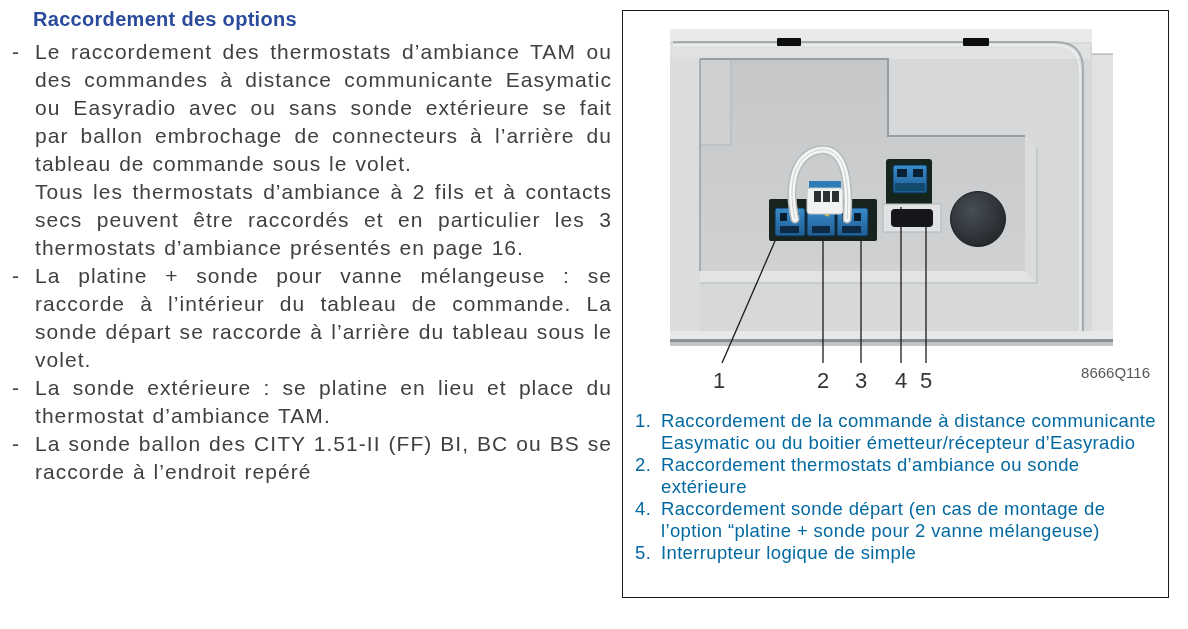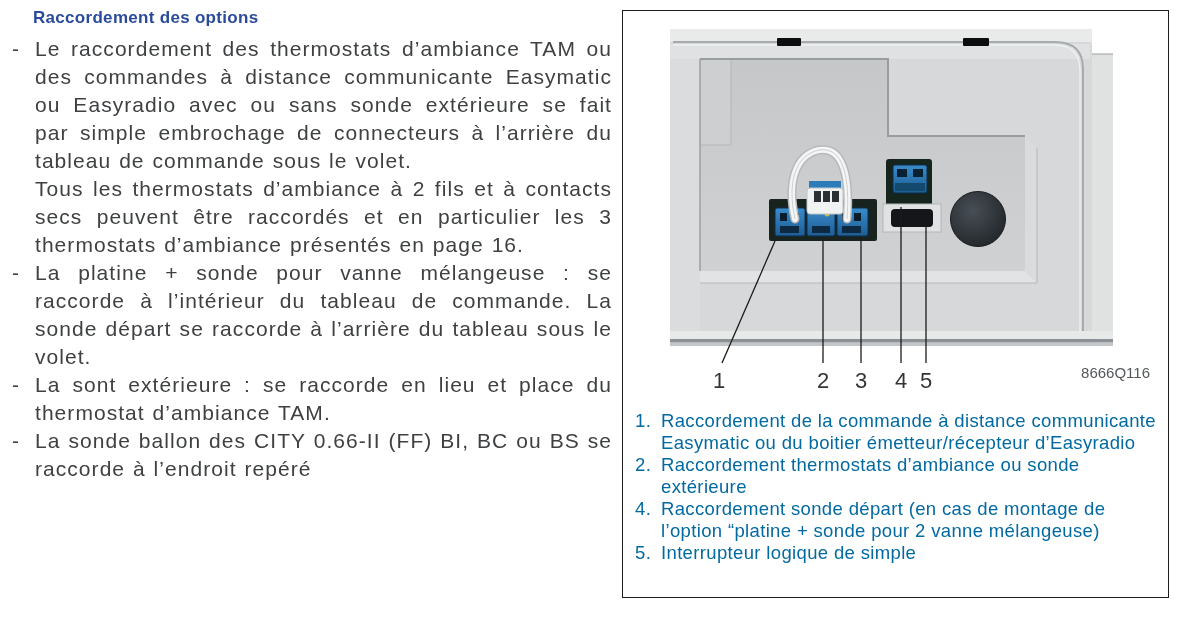--- a/index.html
+++ b/index.html
@@ -8,21 +8,21 @@
     background:#ffffff;
     font-family:"Liberation Sans",sans-serif;
     -webkit-font-smoothing:antialiased;
   }
   
   .text-col{
     position:absolute;left:10px;top:8px;width:602px;color:#3e4042;
   }
   .doc-title{
     margin:0 0 7px 23px;
-    font-size:17px;font-weight:bold;letter-spacing:.3px;color:#2a4b9b;
+    font-size:20px;font-weight:bold;letter-spacing:.3px;color:#2a4b9b;
   }
   .para{
     position:relative;padding-left:25px;margin:0;
     font-size:21px;line-height:28px;letter-spacing:1.05px;word-spacing:1px;
     text-align:justify;
   }
   .para .dash{position:absolute;left:2px;top:0;}
   
   .fig-box{
     position:absolute;left:622px;top:10px;width:547px;height:588px;
@@ -35,25 +35,25 @@
   }
   .legend-item{padding-left:26px;}
   .legend-item .num{display:inline-block;width:26px;margin-left:-26px;}
 </style>
 </head>
 <body>
 
 <div class="text-col">
   <h1 class="doc-title">Raccordement des options</h1>
 
-  <p class="para"><span class="dash">-</span><span>Le raccordement des thermostats d’ambiance TAM ou des commandes à distance communicante Easymatic ou Easyradio avec ou sans sonde extérieure se fait par simple embrochage de connecteurs à l’arrière du tableau de commande sous le volet.</span></p>
+  <p class="para"><span class="dash">-</span><span>Le raccordement des thermostats d’ambiance TAM ou des commandes à distance communicante Easymatic ou Easyradio avec ou sans sonde extérieure se fait par ballon embrochage de connecteurs à l’arrière du tableau de commande sous le volet.</span></p>
   <p class="para"><span class="dash"></span><span>Tous les thermostats d’ambiance à 2 fils et à contacts secs peuvent être raccordés et en particulier les 3 thermostats d’ambiance présentés en page 16.</span></p>
   <p class="para"><span class="dash">-</span><span>La platine + sonde pour vanne mélangeuse : se raccorde à l’intérieur du tableau de commande. La sonde départ se raccorde à l’arrière du tableau sous le volet.</span></p>
-  <p class="para"><span class="dash">-</span><span>La sont extérieure : se raccorde en lieu et place du thermostat d’ambiance TAM.</span></p>
-  <p class="para"><span class="dash">-</span><span>La sonde ballon des CITY 0.66-II (FF) BI, BC ou BS se raccorde à l’endroit repéré</span></p>
+  <p class="para"><span class="dash">-</span><span>La sonde extérieure : se platine en lieu et place du thermostat d’ambiance TAM.</span></p>
+  <p class="para"><span class="dash">-</span><span>La sonde ballon des CITY 1.51-II (FF) BI, BC ou BS se raccorde à l’endroit repéré</span></p>
 </div>
 
 <div class="fig-box">
 
   <svg width="543" height="386" viewBox="0 0 543 386">
     <defs>
       <linearGradient id="gFloor" x1="0" y1="0" x2="0" y2="1">
         <stop offset="0" stop-color="#c5c7c9"></stop>
           <stop offset="1" stop-color="#cfd1d2"></stop>
       </linearGradient>

